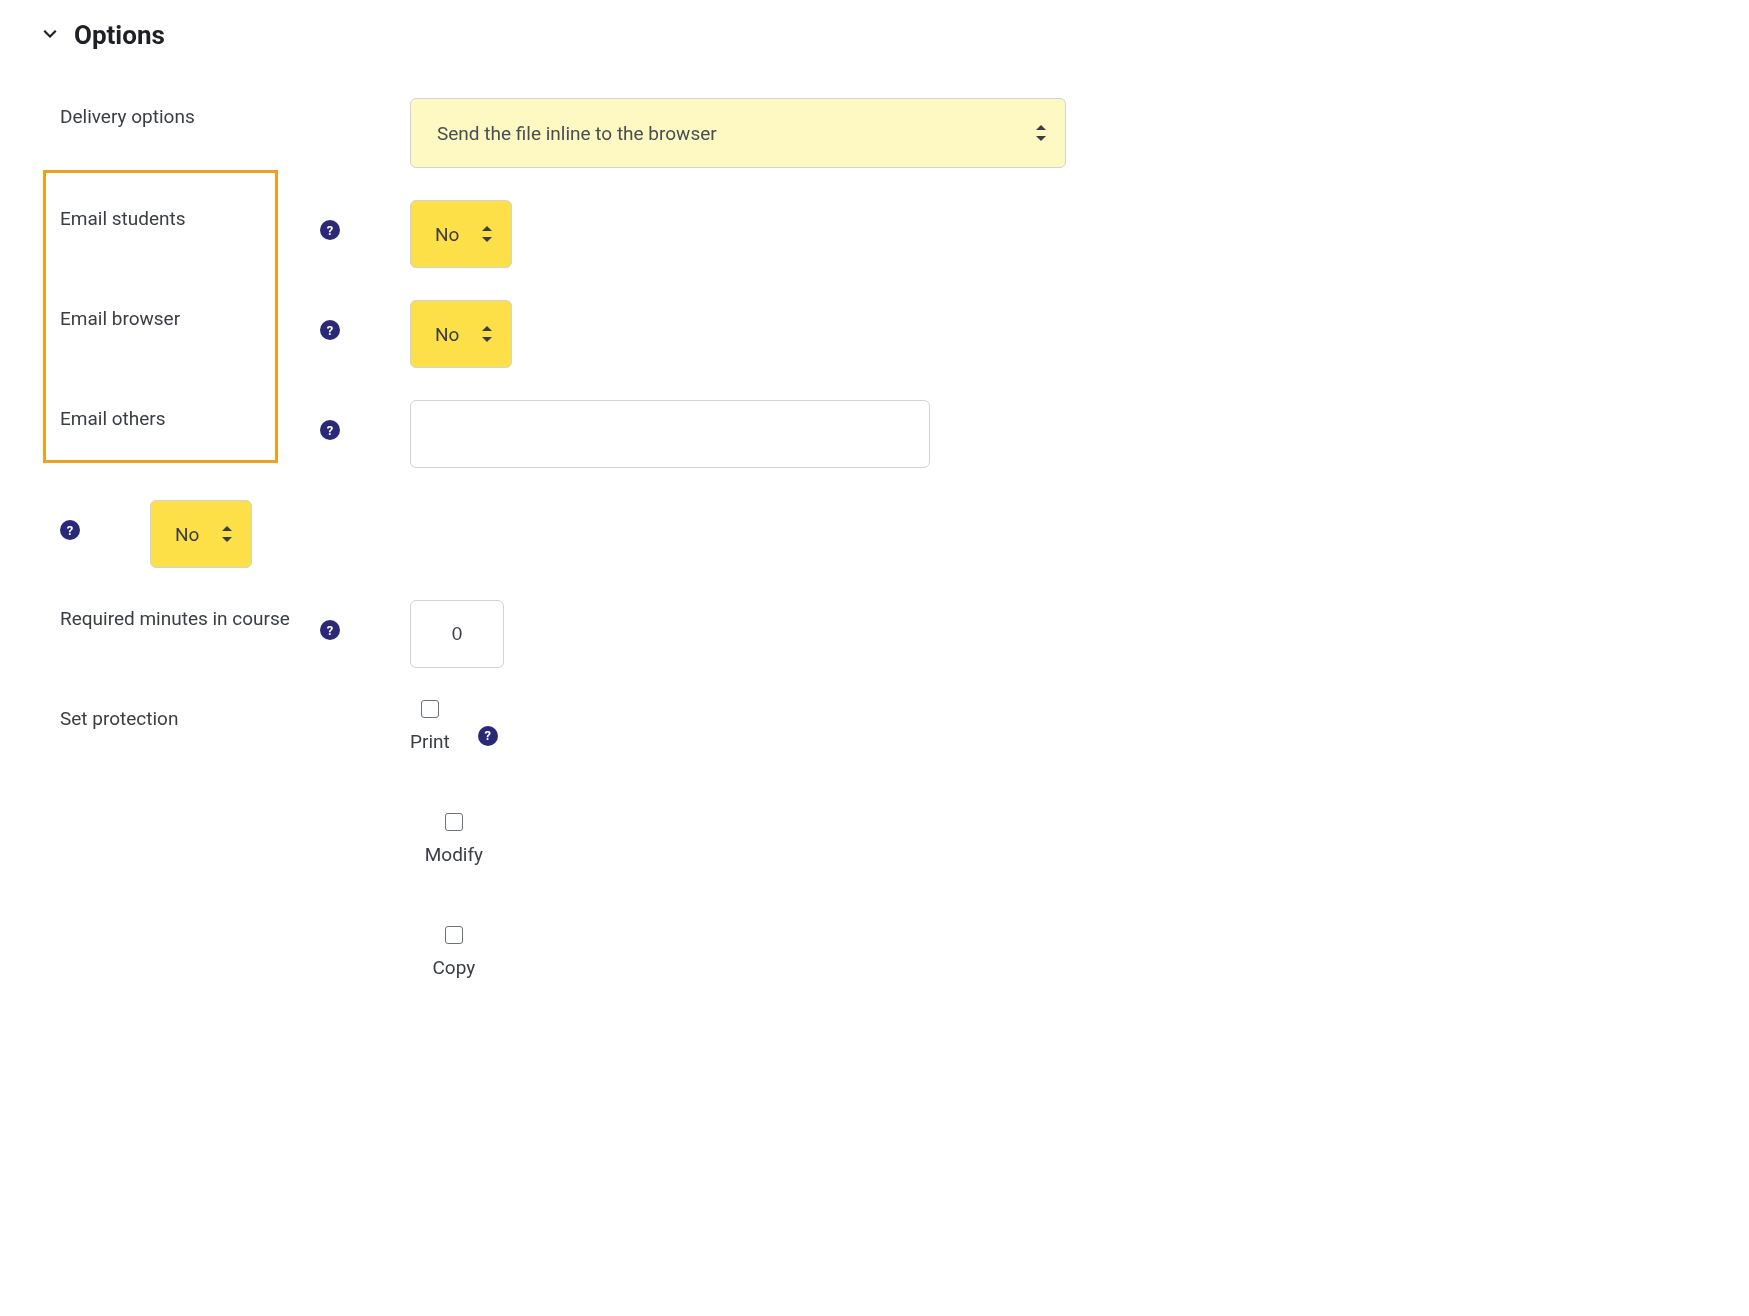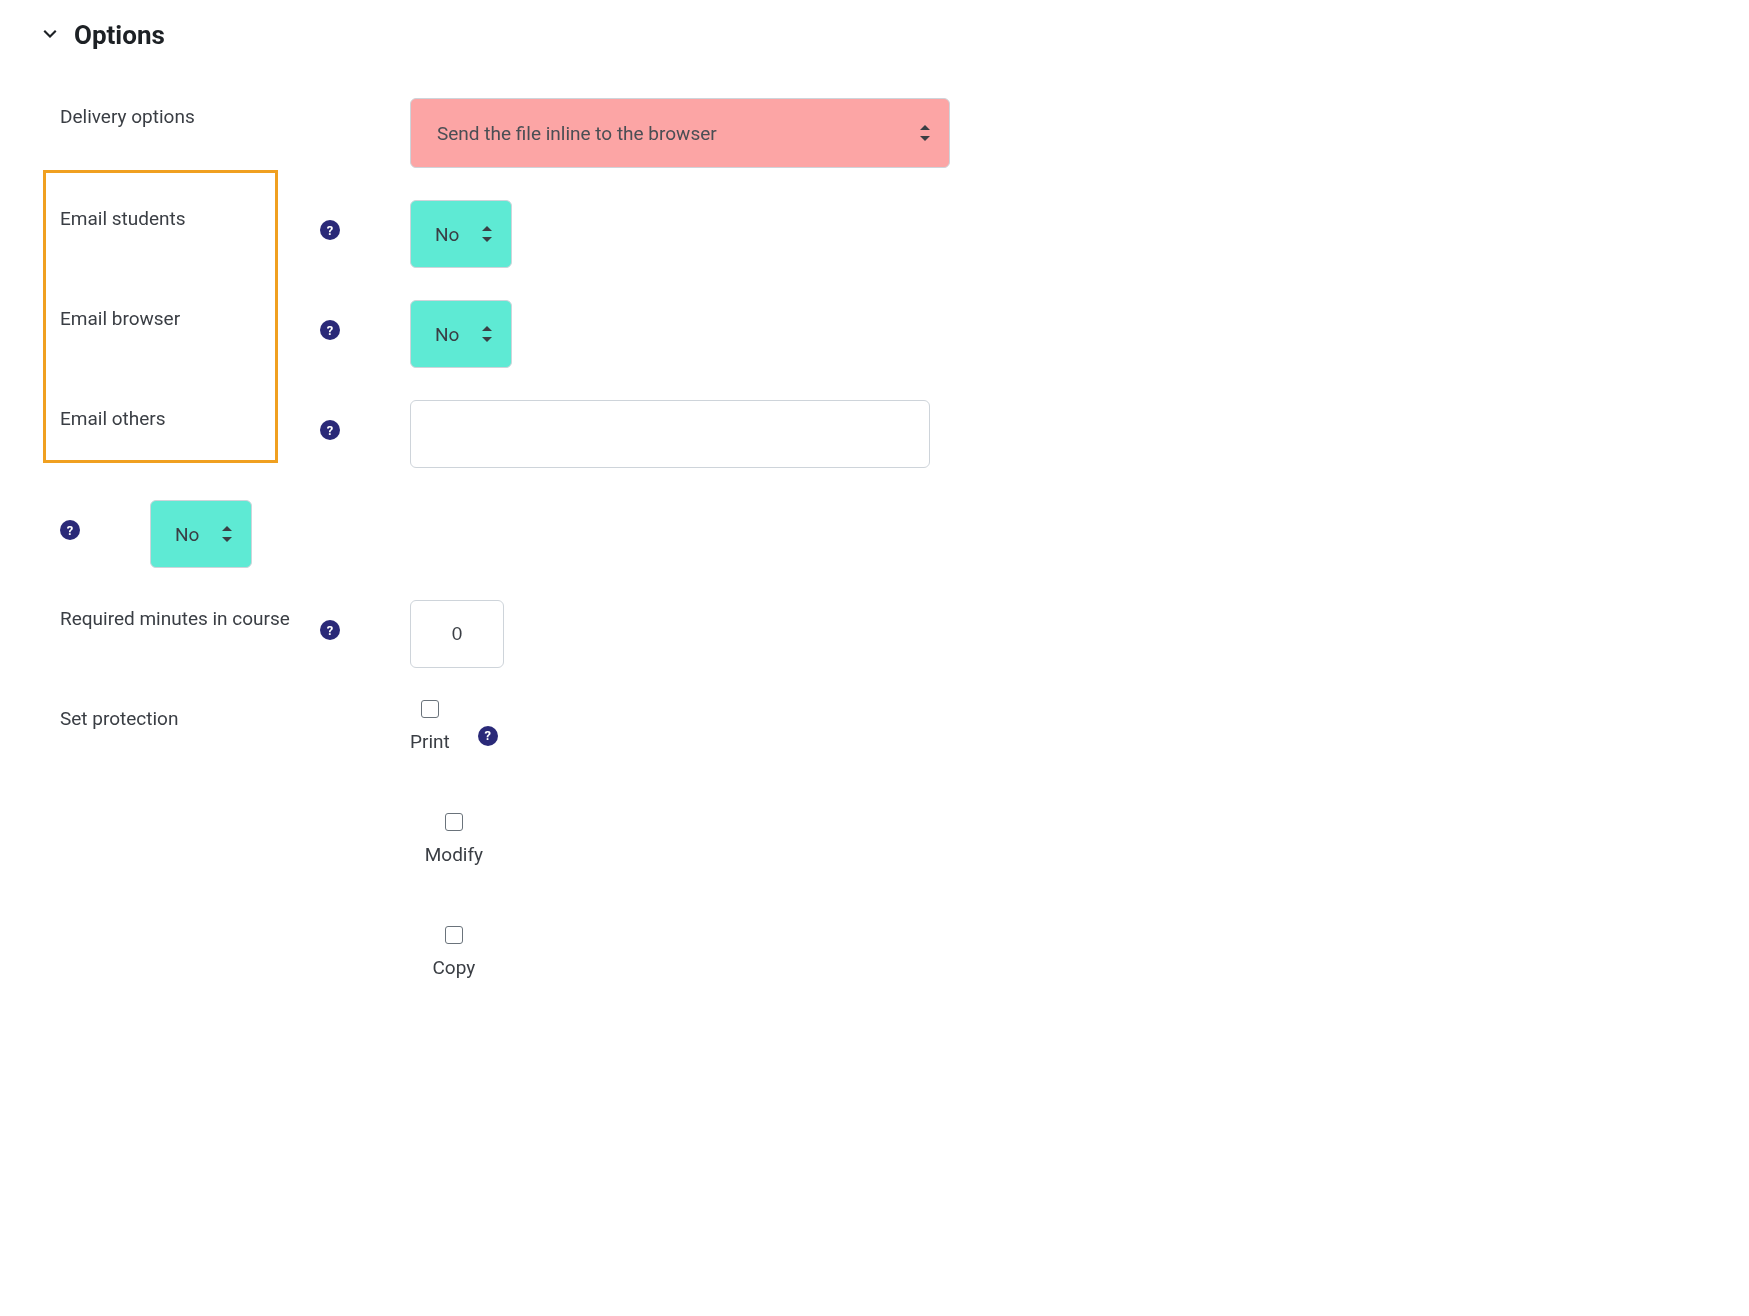--- a/index.html
+++ b/index.html
@@ -79,39 +79,39 @@
       flex: 1;
       display: flex;
       align-items: center;
       gap: 28px;
     }
     .select-wrapper {
       position: relative;
       display: inline-block;
     }
     .select-large {
-      width: 540px;
+      width: 656px;
       height: 70px;
       border: 1px solid #ced4da;
       border-radius: 6px;
-      background: #fca5a5;
+      background: #fef9c3;
       padding: 0 50px 0 26px;
       font-size: 19px;
       color: #4a4e54;
       appearance: none;
       cursor: pointer;
       display: flex;
       align-items: center;
     }
     .select-small {
       width: 102px;
       height: 68px;
       border: 1px solid #ced4da;
       border-radius: 6px;
-      background: #5eead4;
+      background: #fde047;
       padding: 0 40px 0 24px;
       font-size: 19px;
       color: #3a3e44;
       appearance: none;
       cursor: pointer;
       display: flex;
       align-items: center;
     }
     .select-caret {
       position: absolute;

